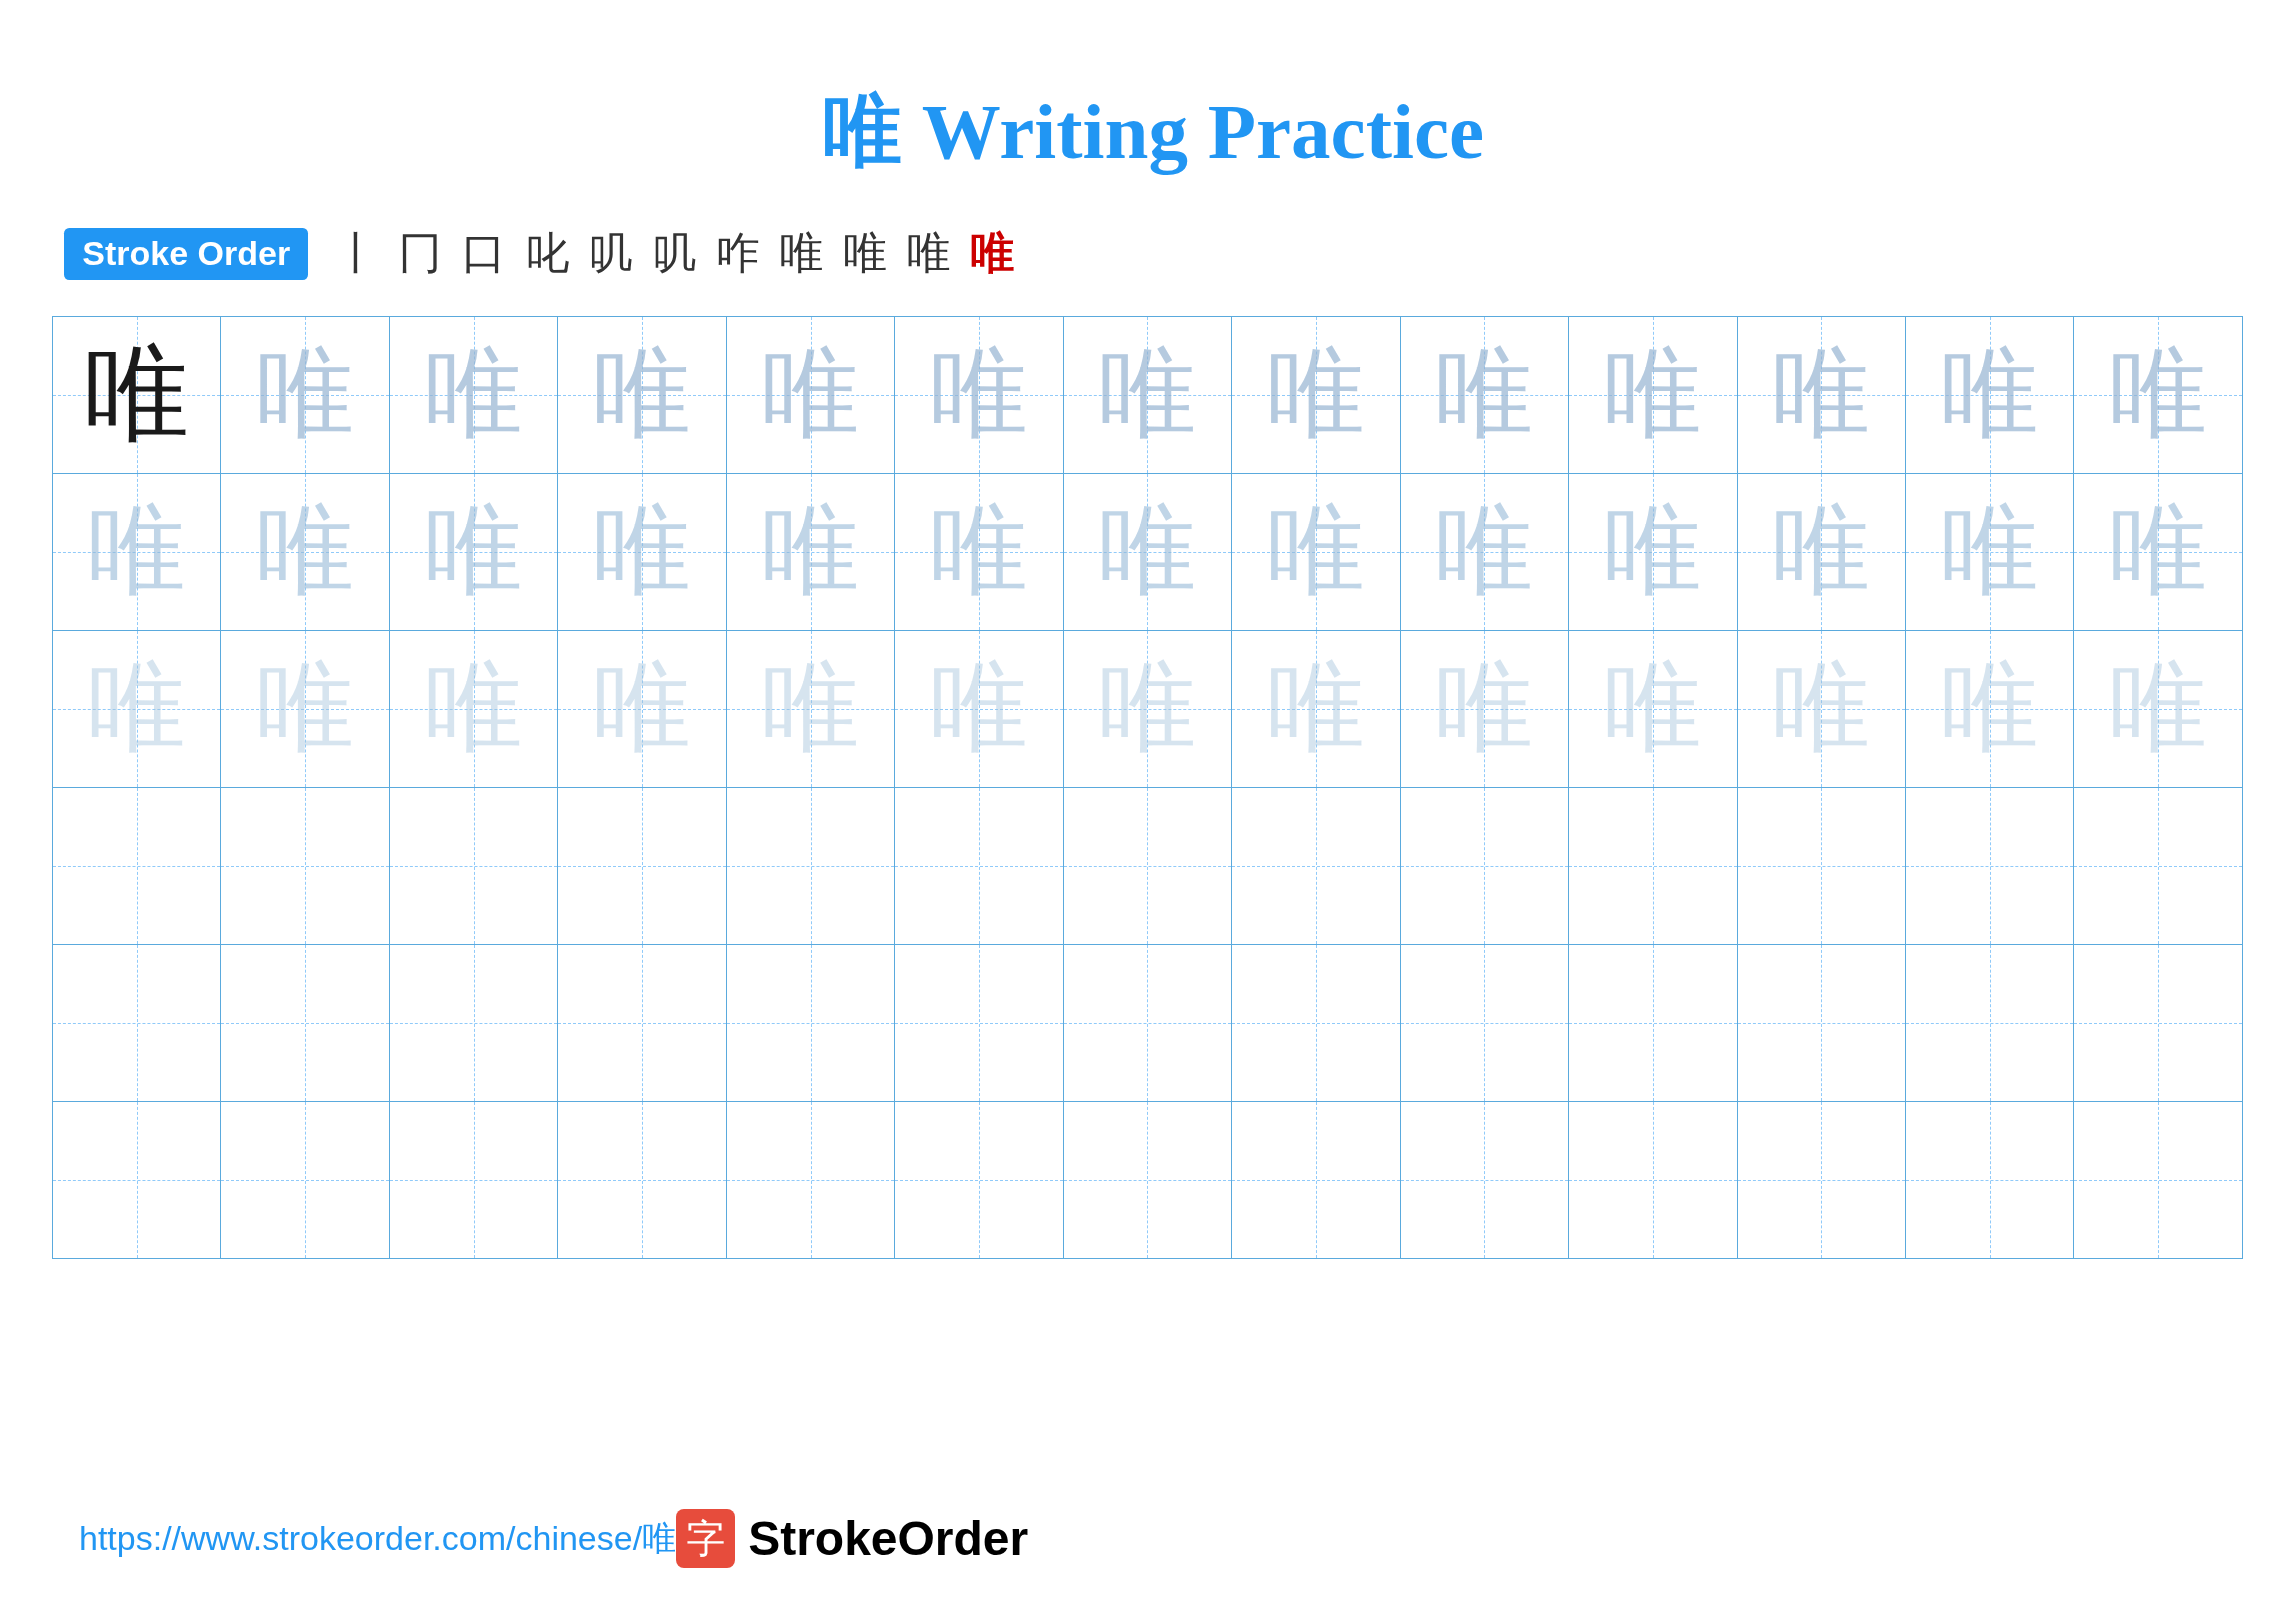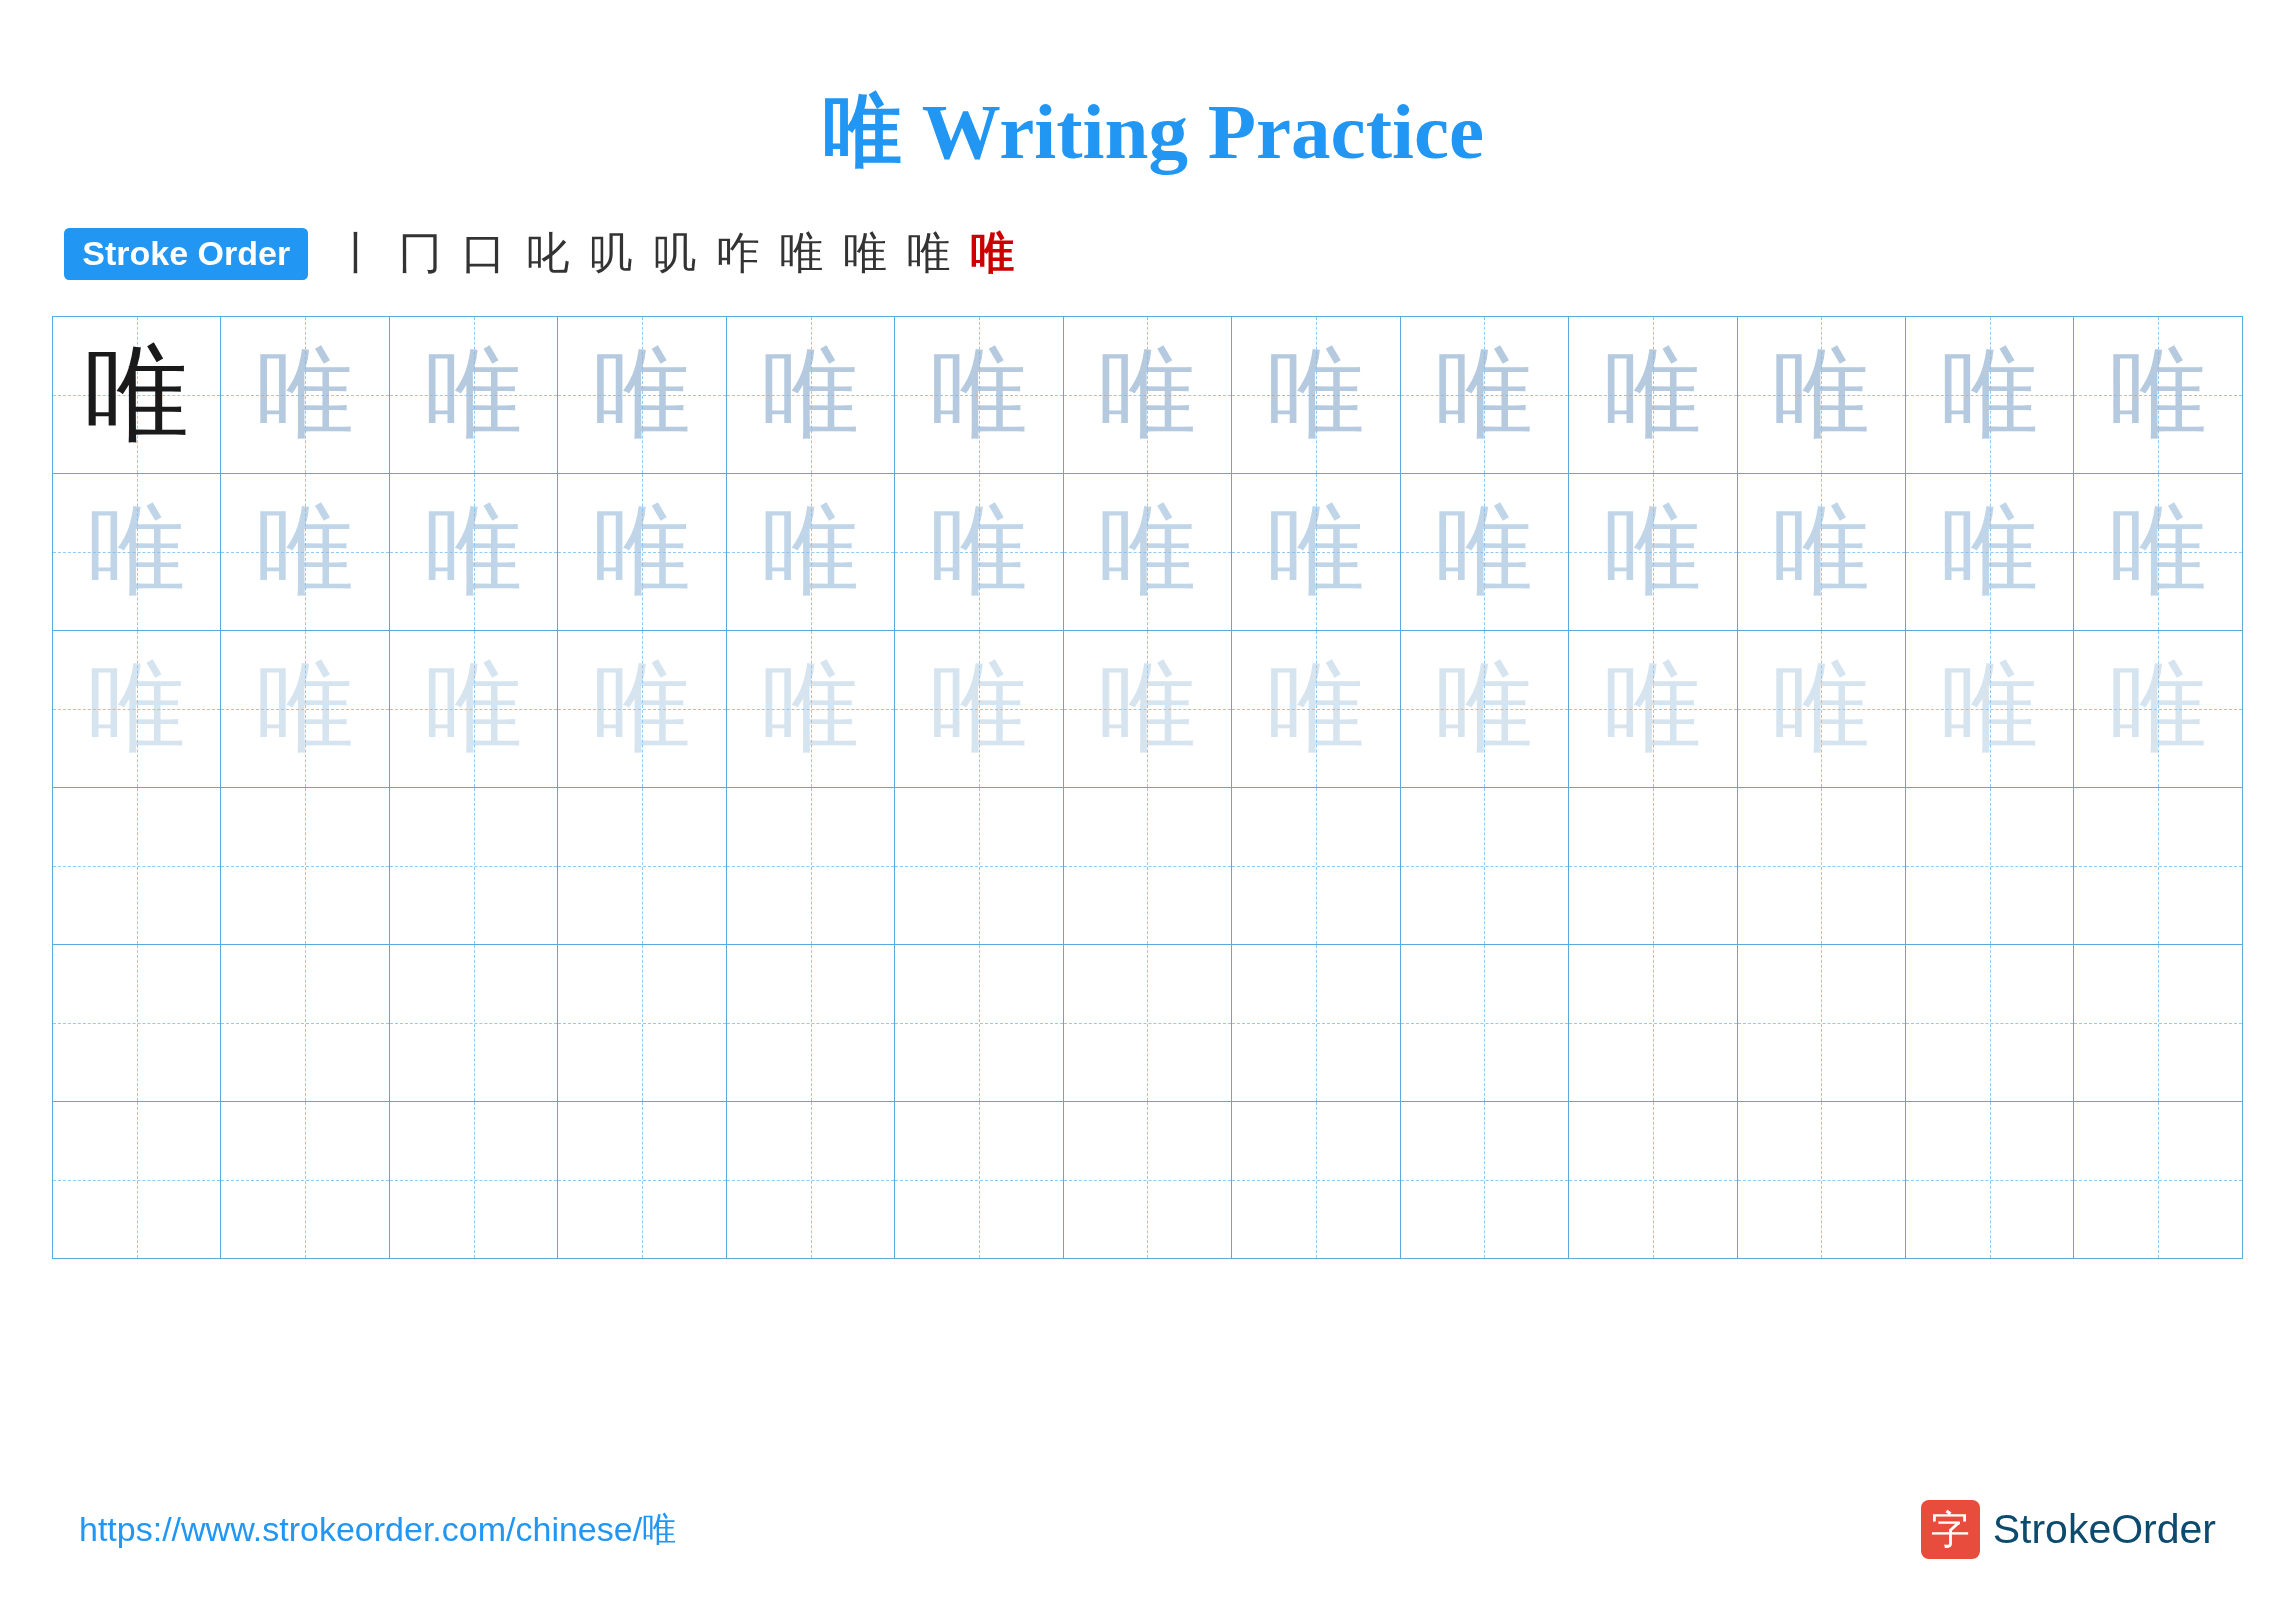--- a/index.html
+++ b/index.html
@@ -137,25 +137,24 @@
       color: rgba(170, 195, 215, 0.5);
     }
 
     .cell-char.very-light {
       font-size: 98px;
       color: rgba(190, 210, 225, 0.35);
     }
 
     .footer {
       position: absolute;
-      bottom: 63px;
+      bottom: 54px;
       left: 0;
       right: 0;
       display: flex;
-      justify-content: space-between;
       align-items: center;
       padding: 0 79px;
     }
 
     .footer-url {
       color: #2196F3;
       font-size: 34px;
       font-family: sans-serif;
     }
 
@@ -172,24 +171,24 @@
       border-radius: 7.9px;
       display: flex;
       align-items: center;
       justify-content: center;
       color: white;
       font-size: 39px;
       font-family: serif;
     }
 
     .logo-text {
-      font-size: 41px;
-      font-weight: normal;
+      font-size: 48px;
+      font-weight: bold;
       font-family: sans-serif;
-      color: #0c4a6e;
+      color: #000000;
     }
 
     
     .row-1 td .cell-char { }
     .row-2 td .cell-char { color: rgba(150, 185, 215, 0.6); }
     .row-3 td .cell-char { color: rgba(165, 195, 220, 0.45); }
     .row-4 td { }
     .row-5 td { }
     .row-6 td { }
   </style>

